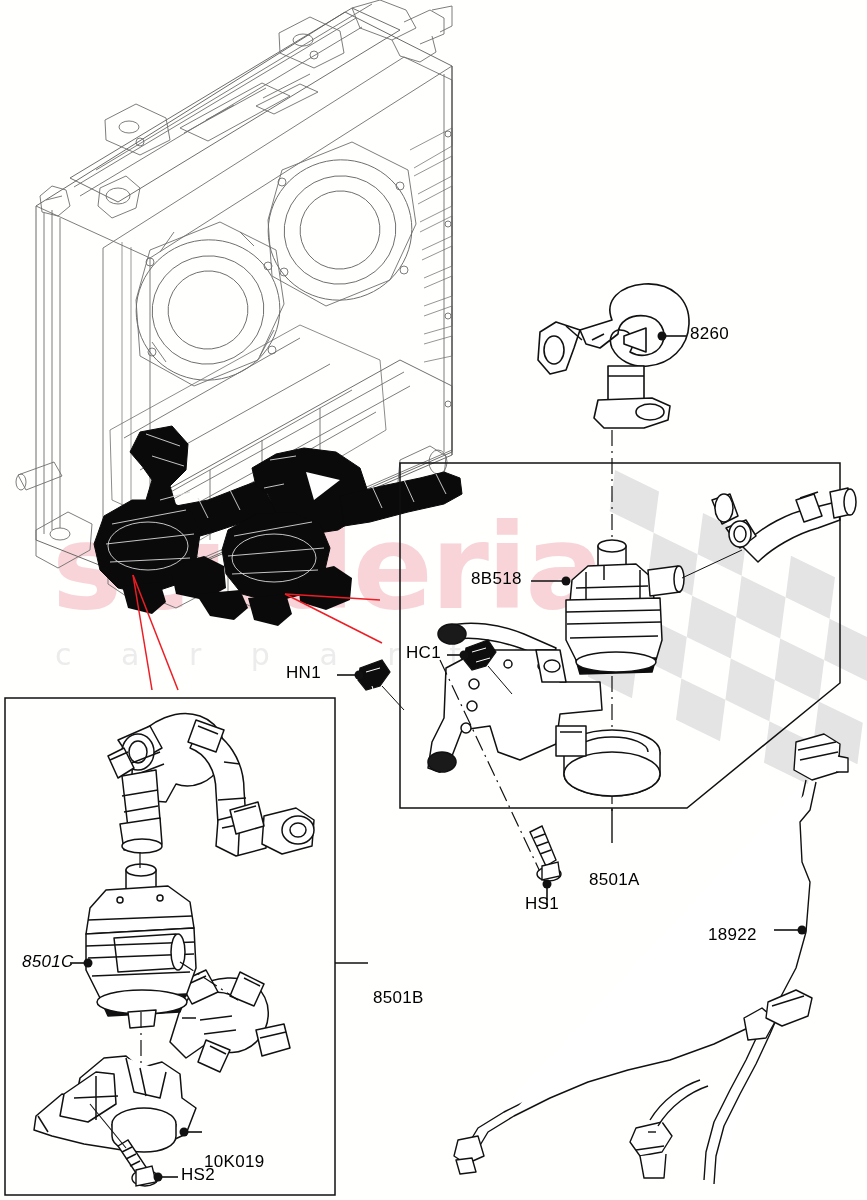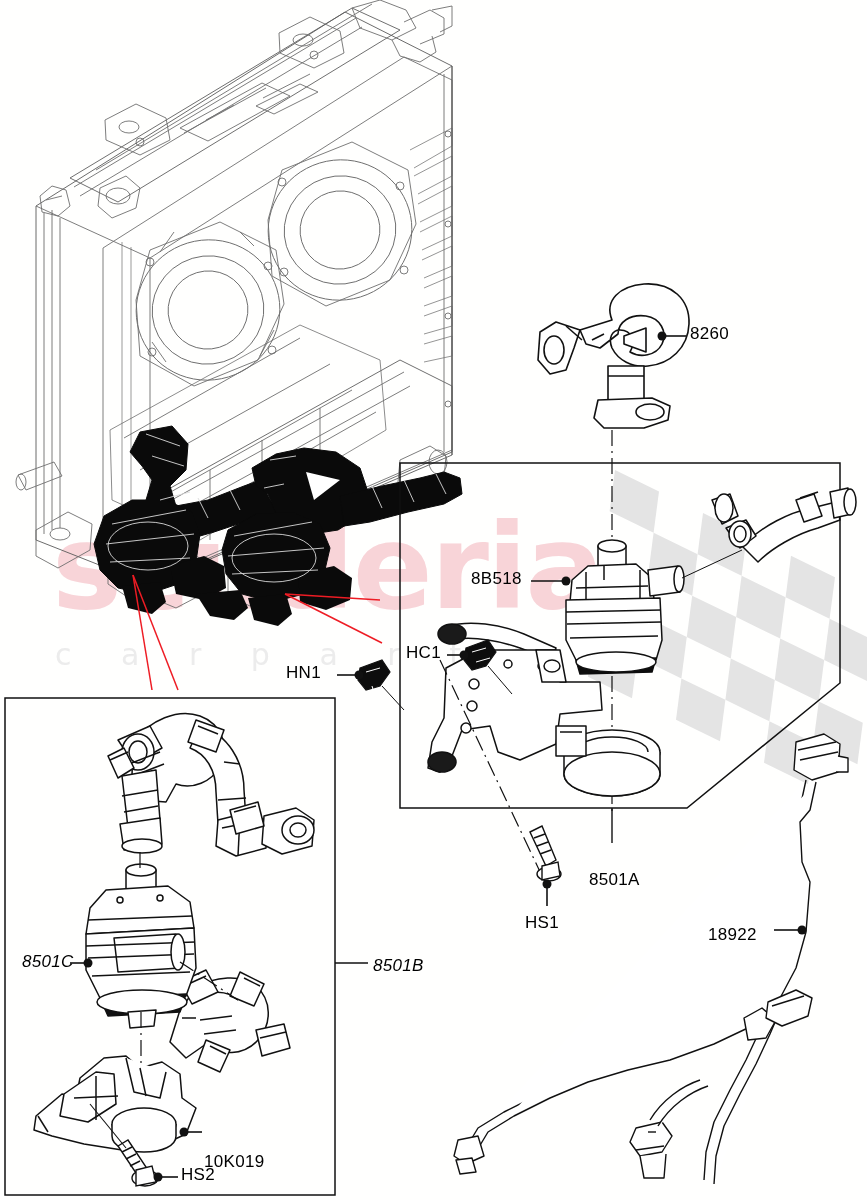--- a/index.html
+++ b/index.html
@@ -565,21 +565,21 @@
 
   </svg>
   </div>
 
   <div class="layer">
     <div class="lbl" style="left:690px;top:324px;">8260</div>
     <div class="lbl" style="left:471px;top:569px;">8B518</div>
     <div class="lbl" style="left:406px;top:643px;">HC1</div>
     <div class="lbl" style="left:286px;top:663px;text-align:right;">HN1</div>
     <div class="lbl" style="left:589px;top:850px;margin-top:20px;">8501A</div>
-    <div class="lbl" style="left:525px;top:913px;">HS1</div>
+    <div class="lbl" style="left:525px;top:894px;">HS1</div>
     <div class="lbl" style="left:708px;top:925px;">18922</div>
-    <div class="lbl" style="left:373px;top:956px;font-style:italic;">8501B</div>
+    <div class="lbl" style="left:373px;top:988px;">8501B</div>
     <div class="lbl" style="left:22px;top:952px;font-style:italic;">8501C</div>
     <div class="lbl" style="left:204px;top:1144px;margin-top:8px;">10K019</div>
     <div class="lbl" style="left:181px;top:1165px;">HS2</div>
   </div>
 
 </div>
 
 </body></html>

